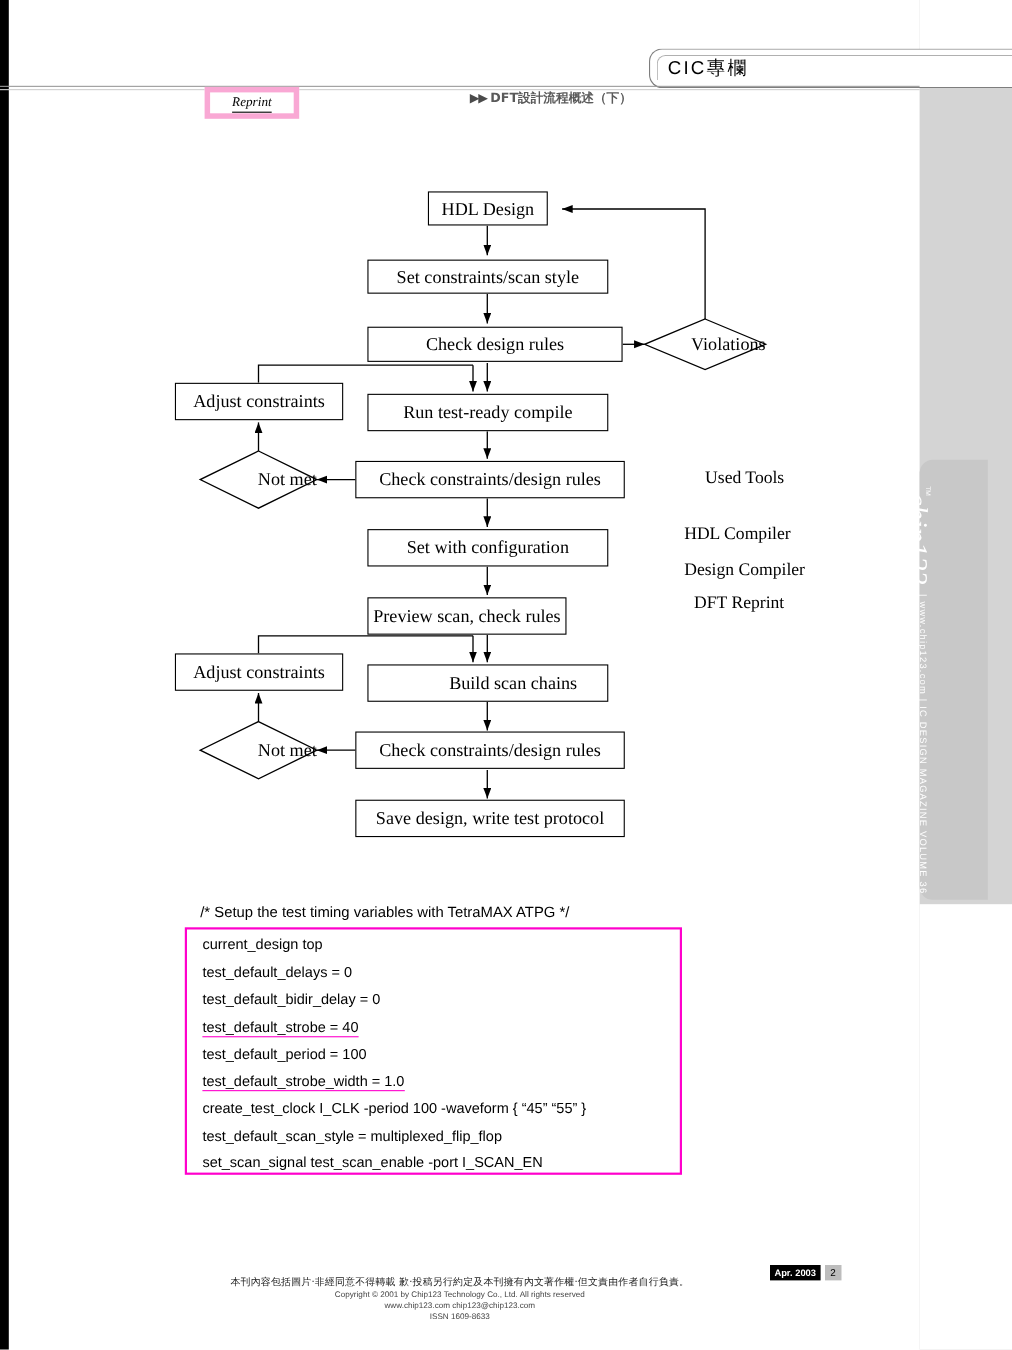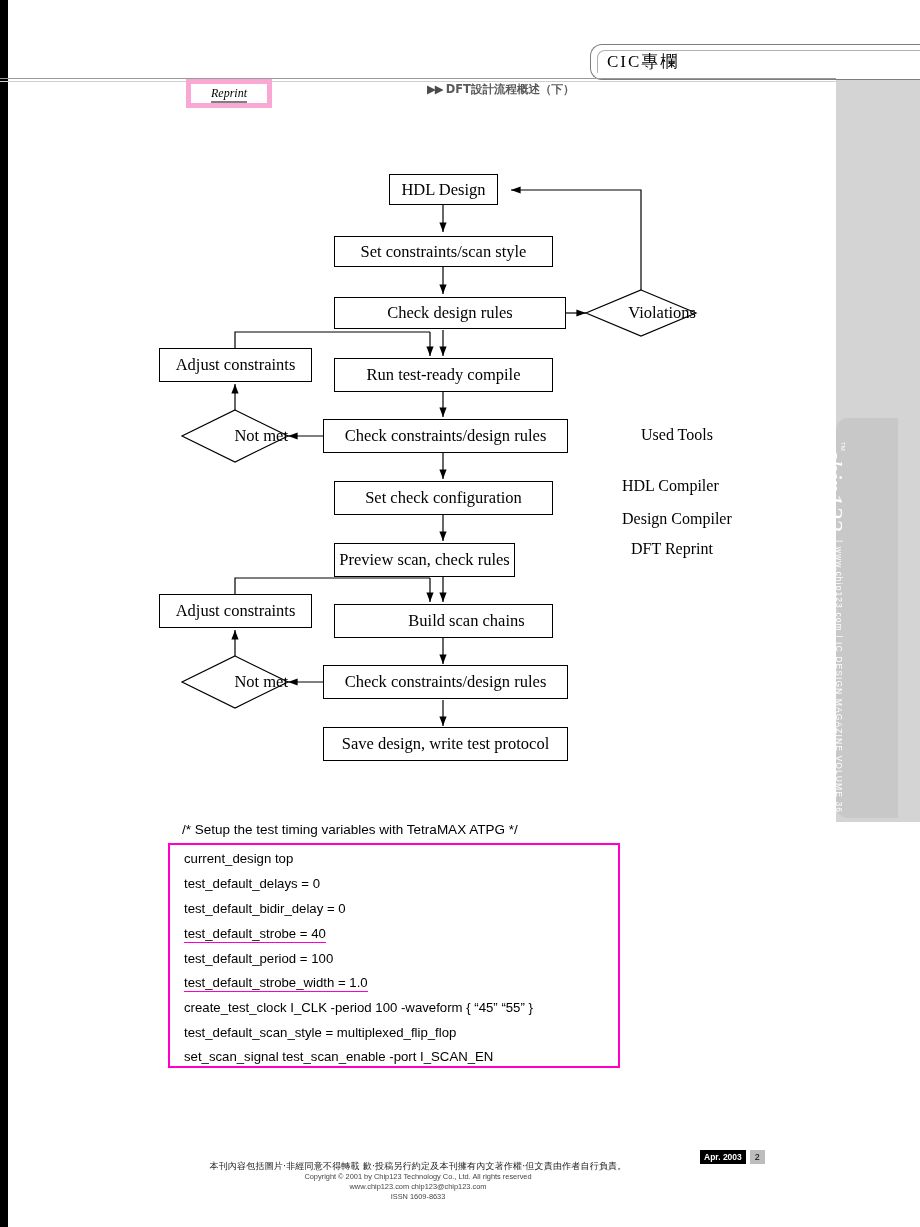--- a/index.html
+++ b/index.html
@@ -33,21 +33,21 @@
     border:1px solid #7d7d7d;border-right:none;border-radius:12px 0 0 12px;
     background:#ffffff;
   }
   .header-tab2{
     position:absolute;left:597px;top:50px;width:323px;height:22px;
     border-top:1px solid #b0b0b0;border-left:1px solid #b0b0b0;border-radius:8px 0 0 0;
     background:#ffffff;
   }
   .header-title{
     position:absolute;left:607px;top:50px;
-    font-family:Liberation Serif, serif;
+    font-family:Liberation Sans, sans-serif;
     font-size:17px;letter-spacing:2px;color:#000;
   }
   .header-line{
     position:absolute;left:0;top:78px;width:836px;height:1px;background:#9a9a9a;
   }
   .header-line2{
     position:absolute;left:0;top:81px;width:836px;height:1px;background:#cfcfcf;
   }
   
   .reprint{
@@ -261,21 +261,21 @@
     <div class="diamond-label">
         <span>Not met</span>
       </div>
   </div>
 
   <div class="node" style="left:323px;top:419px;width:245px;height:34px;">
     <span>Check constraints/design rules</span>
   </div>
 
   <div class="node" style="left:334px;top:481px;width:219px;height:34px;">
-    <span>Set check configuration</span>
+    <span>Set with configuration</span>
   </div>
 
   <div class="node" style="left:334px;top:543px;width:181px;height:34px;">
     <span>Preview scan, check rules</span>
   </div>
 
   <div class="node" style="left:159px;top:594px;width:153px;height:34px;">
     <span>Adjust constraints</span>
   </div>
 

